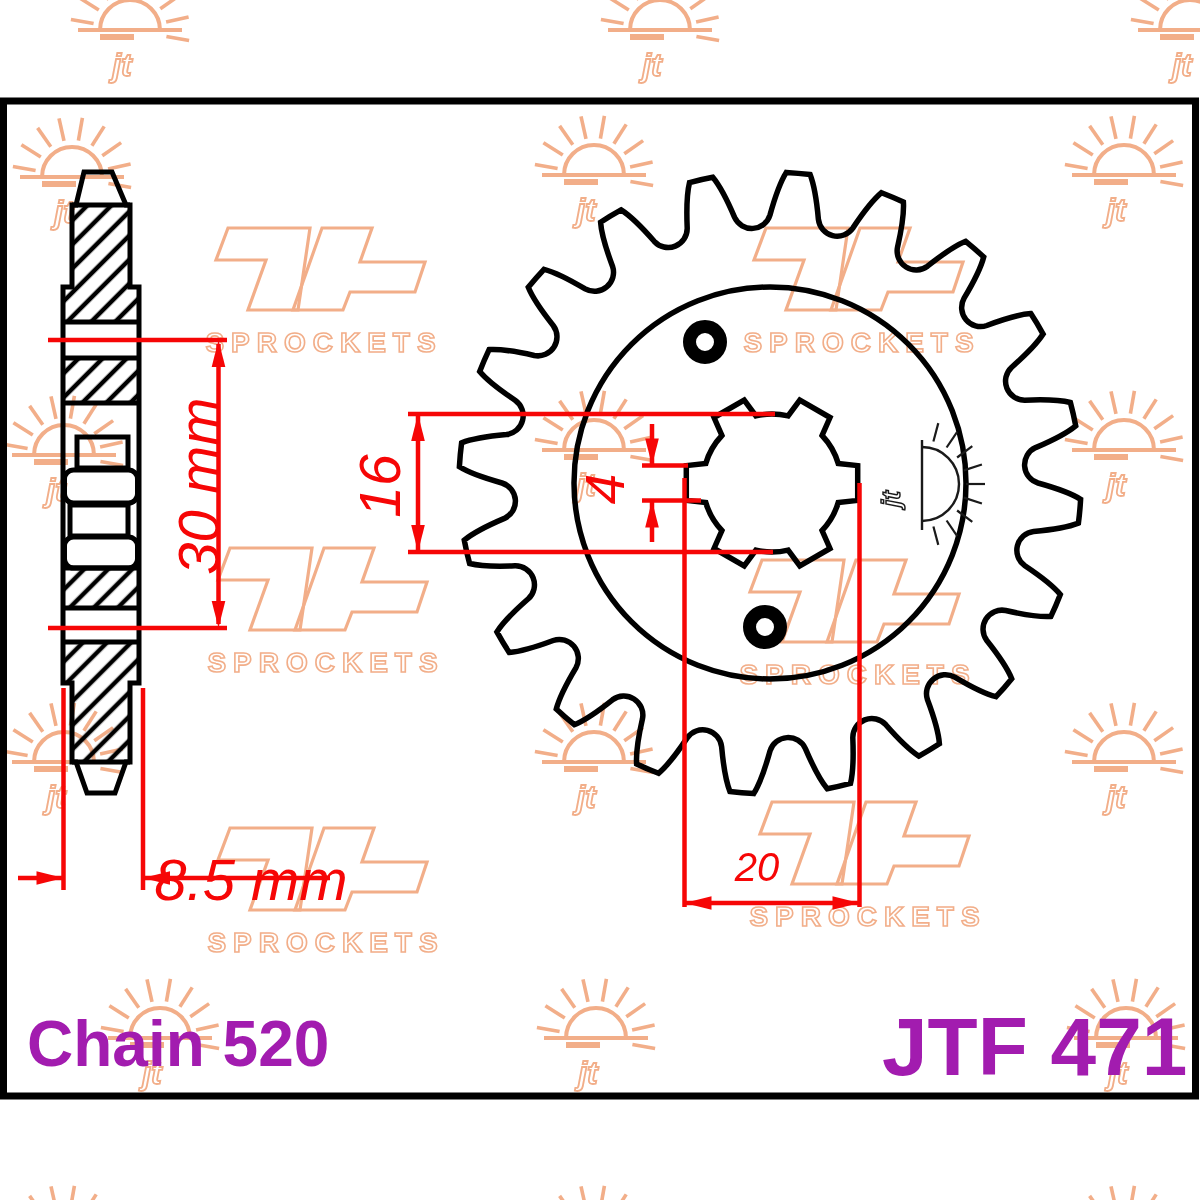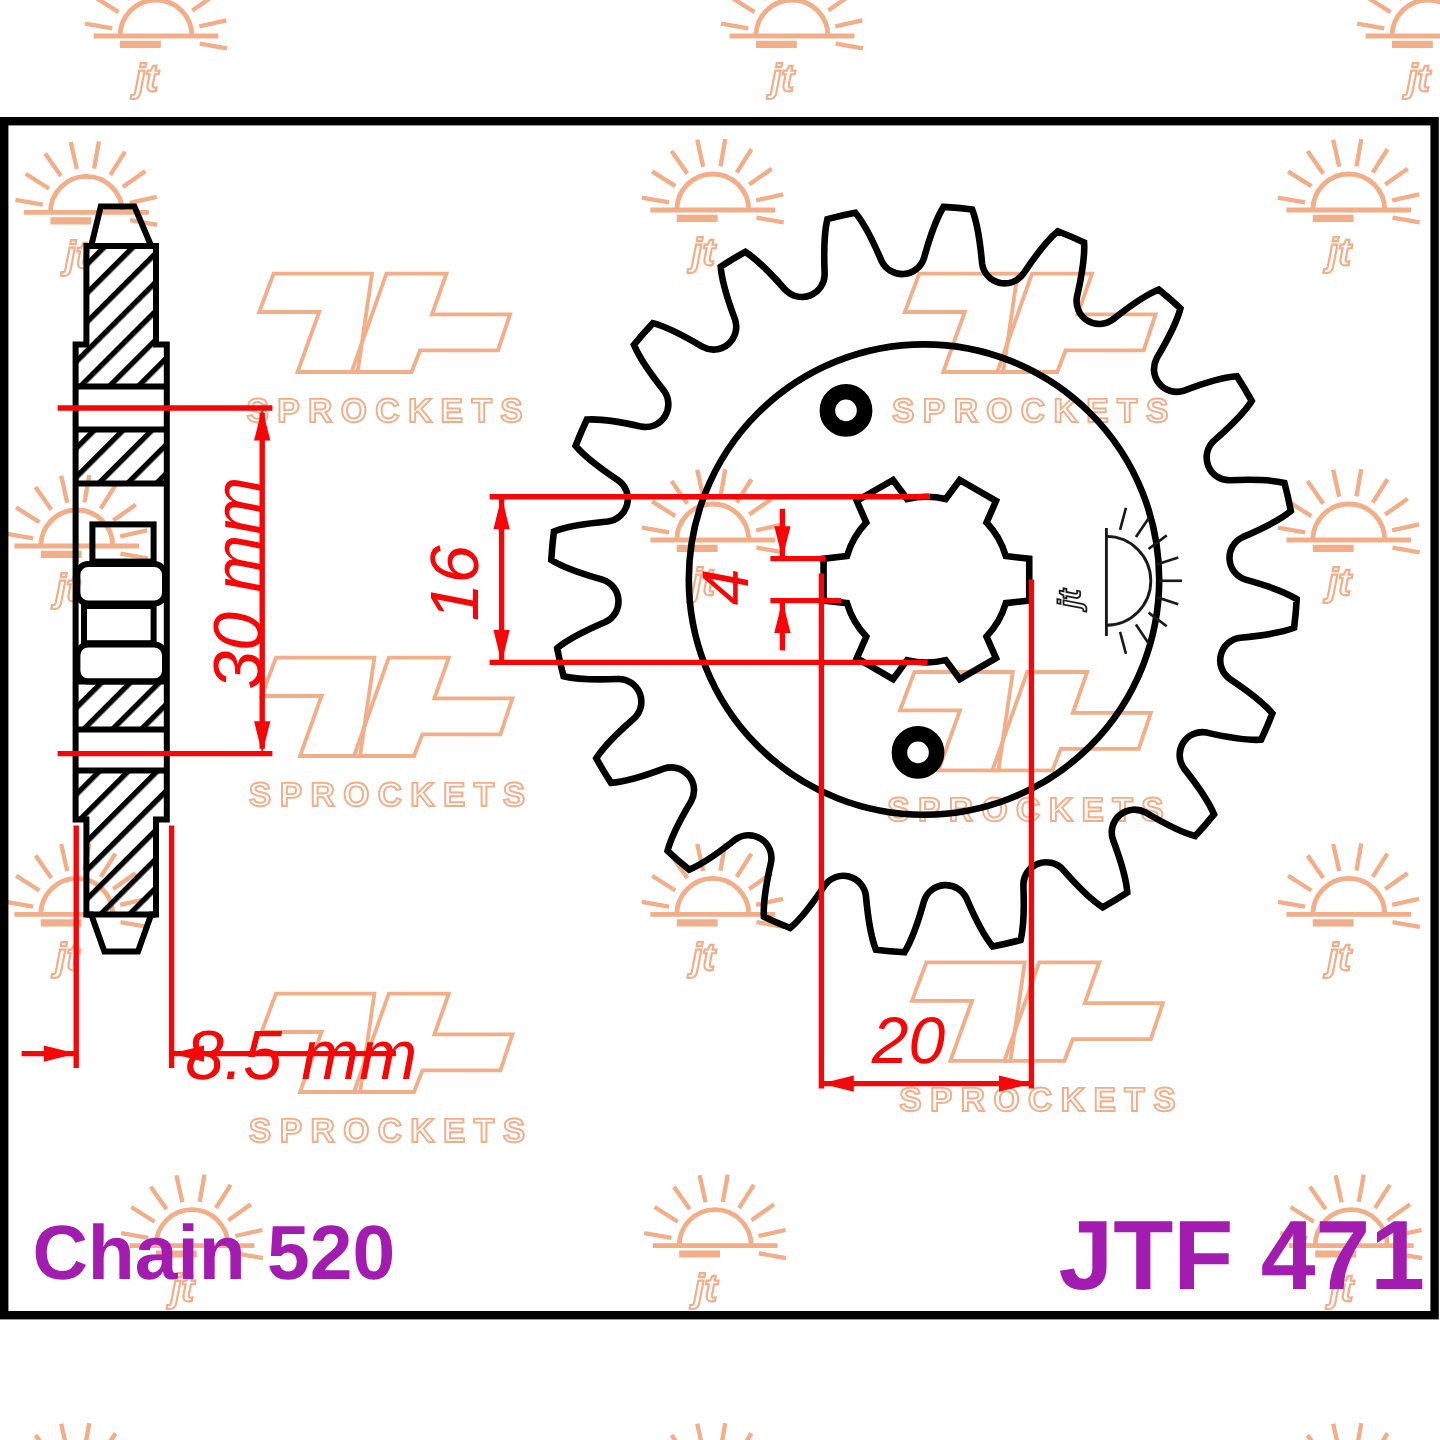--- a/index.html
+++ b/index.html
@@ -5,21 +5,21 @@
   html,body{margin:0;padding:0;background:#fff;}
   #canvas{position:relative;width:1200px;height:1200px;background:#ffffff;overflow:hidden;
           font-family:"Liberation Sans",sans-serif;}
   #svg-root{position:absolute;left:0;top:0;}
   .dim{position:absolute;color:#f60606;font-style:italic;white-space:nowrap;
        transform:translate(-50%,-50%);line-height:1;}
   .dim.rot{transform:translate(-50%,-50%) rotate(-90deg);}
   #dim-30{left:199px;top:486px;font-size:58px;}
   #dim-16{left:380px;top:486px;font-size:57px;}
   #dim-4{left:605px;top:489px;font-size:55px;}
-  #dim-20{left:757px;top:867px;font-size:55px;}
+  #dim-20{left:757px;top:867px;font-size:40px;}
   #dim-85{left:251px;top:840px;font-size:58px;margin-top:40px;}
   .black-label{position:absolute;color:#a21caf;font-weight:bold;white-space:nowrap;line-height:1;}
   #chain-label{left:27px;top:1012px;font-size:64px;}
   #part-number{left:882px;top:1006px;font-size:82px;}
 </style>
 </head>
 <body>
 
 <div id="canvas">
   <svg id="svg-root" width="1200" height="1200" viewBox="0 0 1200 1200">

